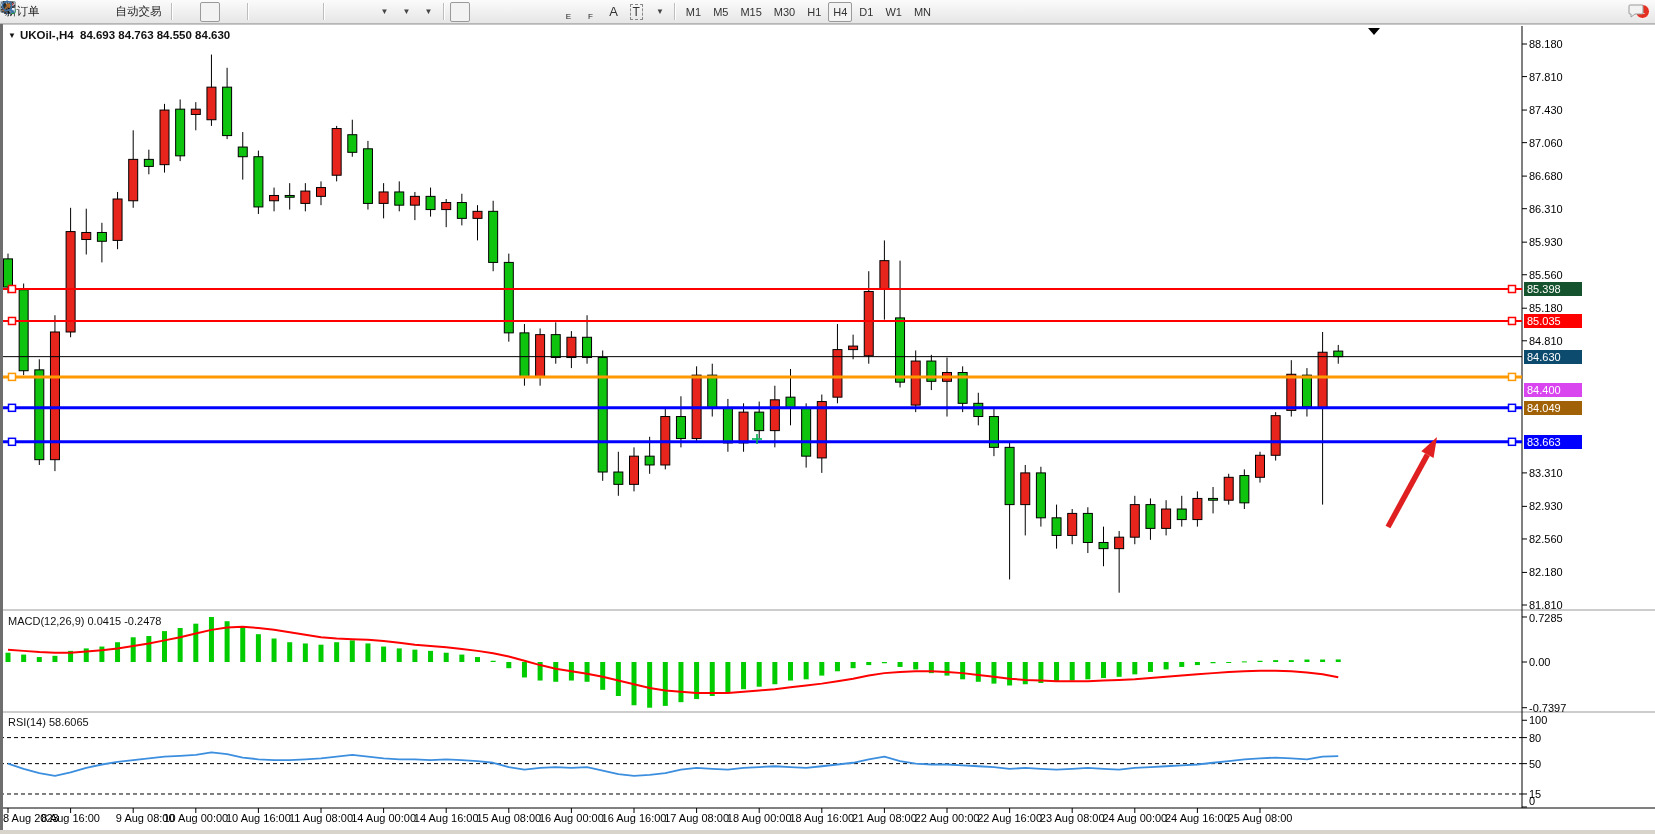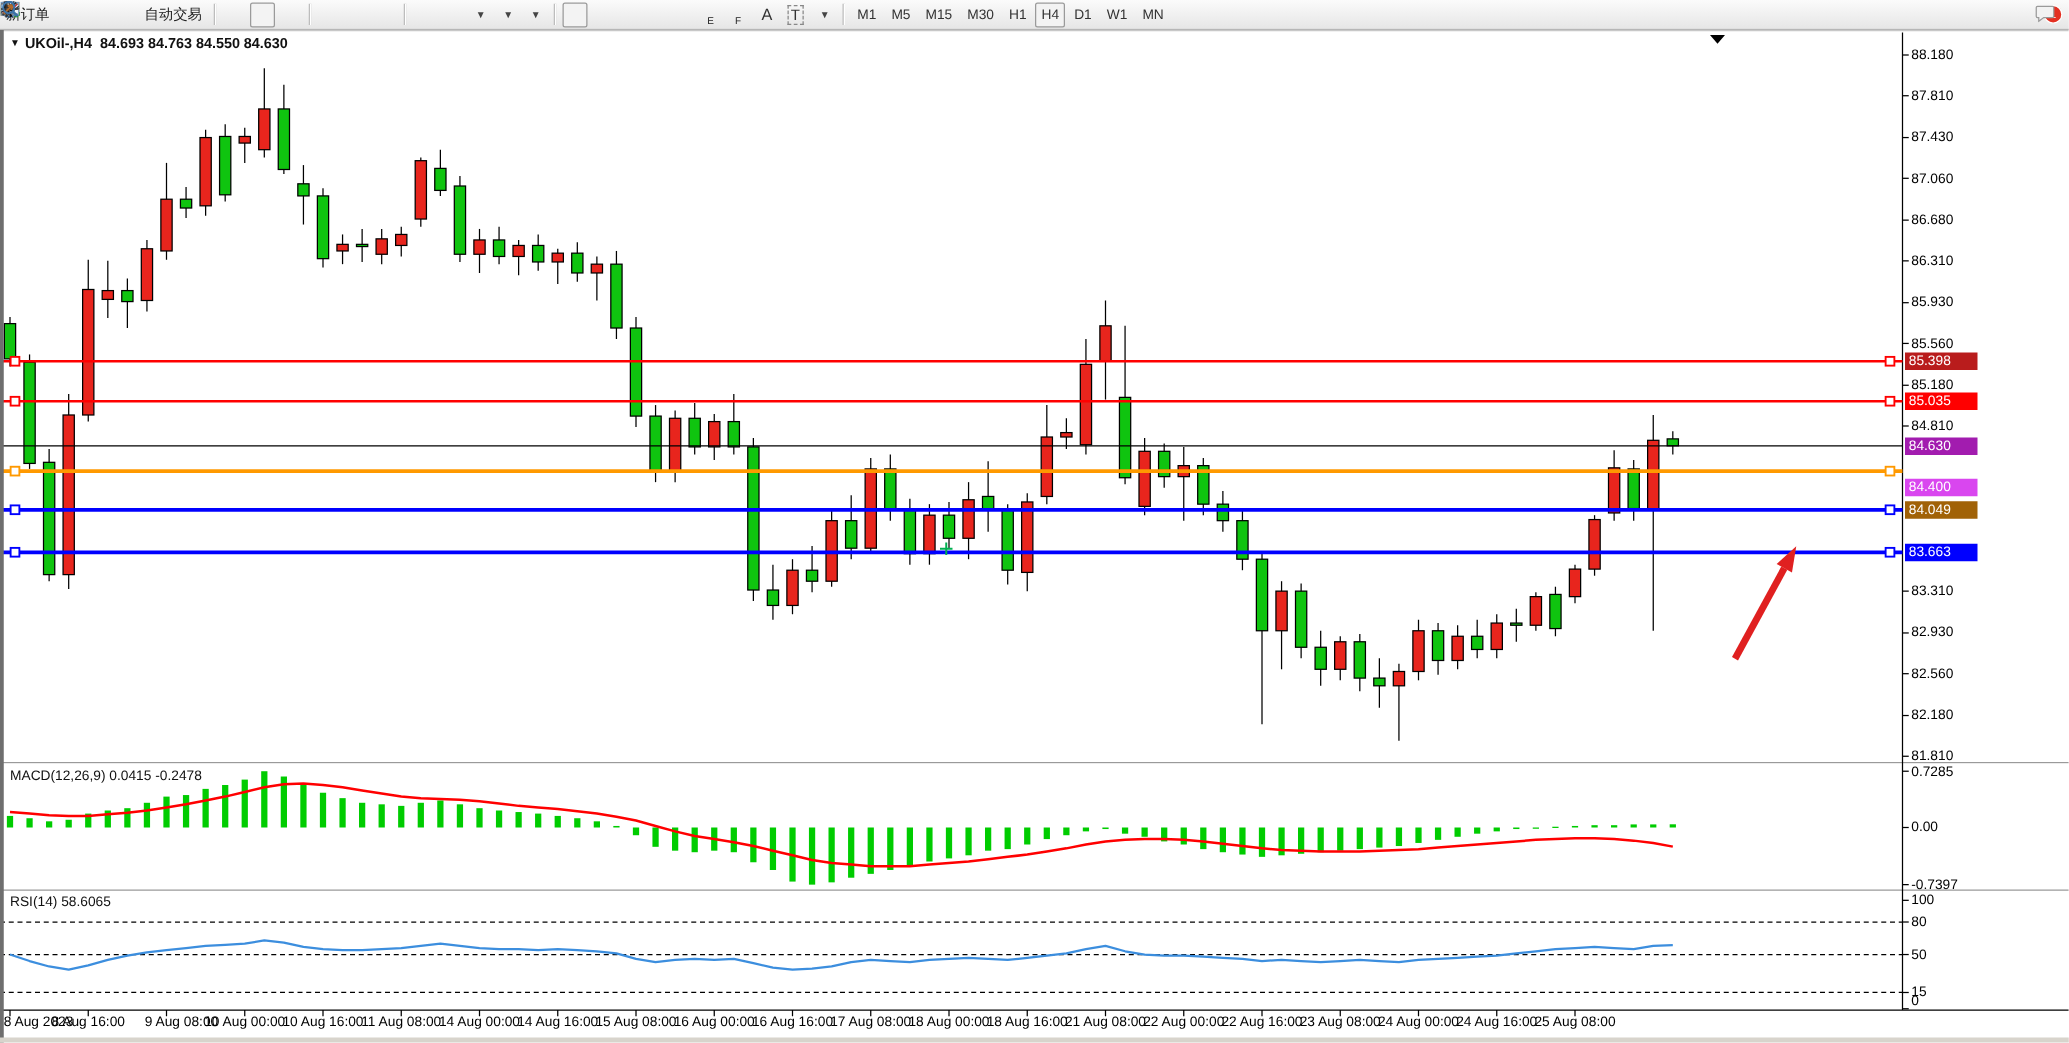--- a/index.html
+++ b/index.html
@@ -383,23 +383,23 @@
     <div class="olabel" style="left: 1529px; top: 202.691px;">86.310</div>
     <div class="olabel" style="left: 1529px; top: 236.157px;">85.930</div>
     <div class="olabel" style="left: 1529px; top: 268.743px;">85.560</div>
     <div class="olabel" style="left: 1529px; top: 302.21px;">85.180</div>
     <div class="olabel" style="left: 1529px; top: 334.796px;">84.810</div>
     <div class="olabel" style="left: 1529px; top: 466.901px;">83.310</div>
     <div class="olabel" style="left: 1529px; top: 500.367px;">82.930</div>
     <div class="olabel" style="left: 1529px; top: 532.953px;">82.560</div>
     <div class="olabel" style="left: 1529px; top: 566.42px;">82.180</div>
     <div class="olabel" style="left: 1529px; top: 599.006px;">81.810</div>
-    <div class="badge" style="top: 282.011px; background: #b91c1c;">85.398</div>
+    <div class="badge" style="top: 282.011px; background: #14532d;">85.398</div>
     <div class="badge" style="top: 313.98px; background: rgb(255, 0, 0);">85.035</div>
-    <div class="badge" style="top: 349.649px; background: #a21caf;">84.630</div>
+    <div class="badge" style="top: 349.649px; background: #0c4a6e;">84.630</div>
     <div class="badge" style="top: 383px; background: #d946ef;">84.400</div>
     <div class="badge" style="top: 400.817px; background: #a16207;">84.049</div>
     <div class="badge" style="top: 434.812px; background: rgb(0, 0, 255);">83.663</div>
     <div class="olabel" style="left: 1529px; top: 612px;">0.7285</div>
     <div class="olabel" style="left: 1529px; top: 656px;">0.00</div>
     <div class="olabel" style="left: 1529px; top: 701.713px;">-0.7397</div>
     <div class="olabel" style="left: 1529px; top: 714.26px;">100</div>
     <div class="olabel" style="left: 1529px; top: 731.608px;">80</div>
     <div class="olabel" style="left: 1529px; top: 757.63px;">50</div>
     <div class="olabel" style="left: 1529px; top: 787.989px;">15</div>

